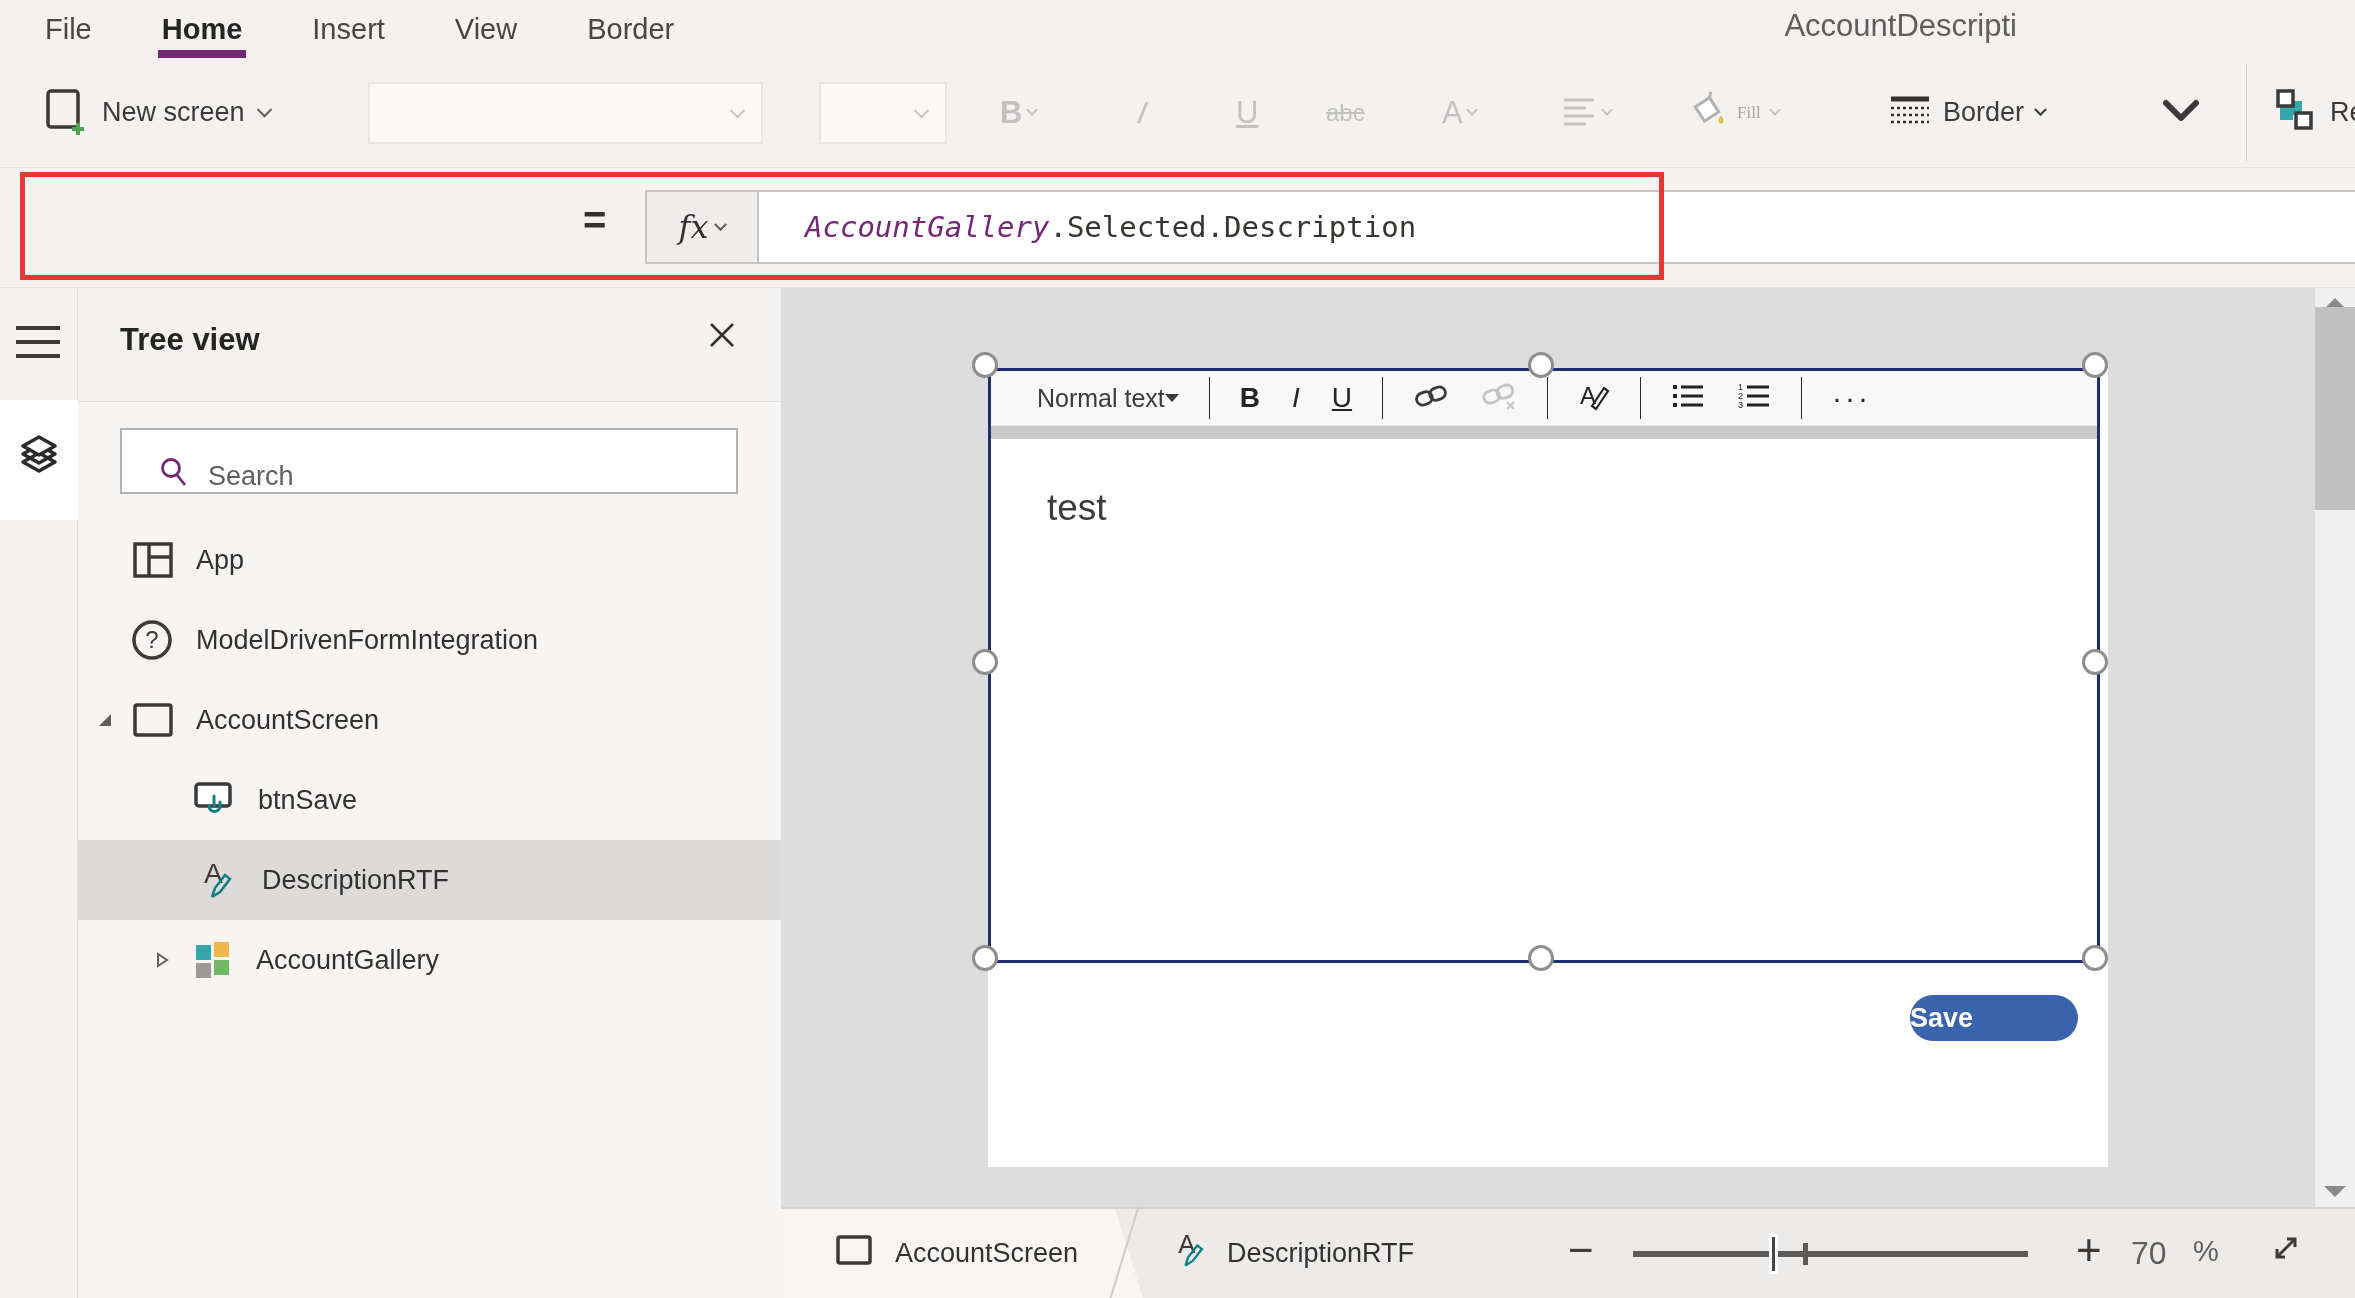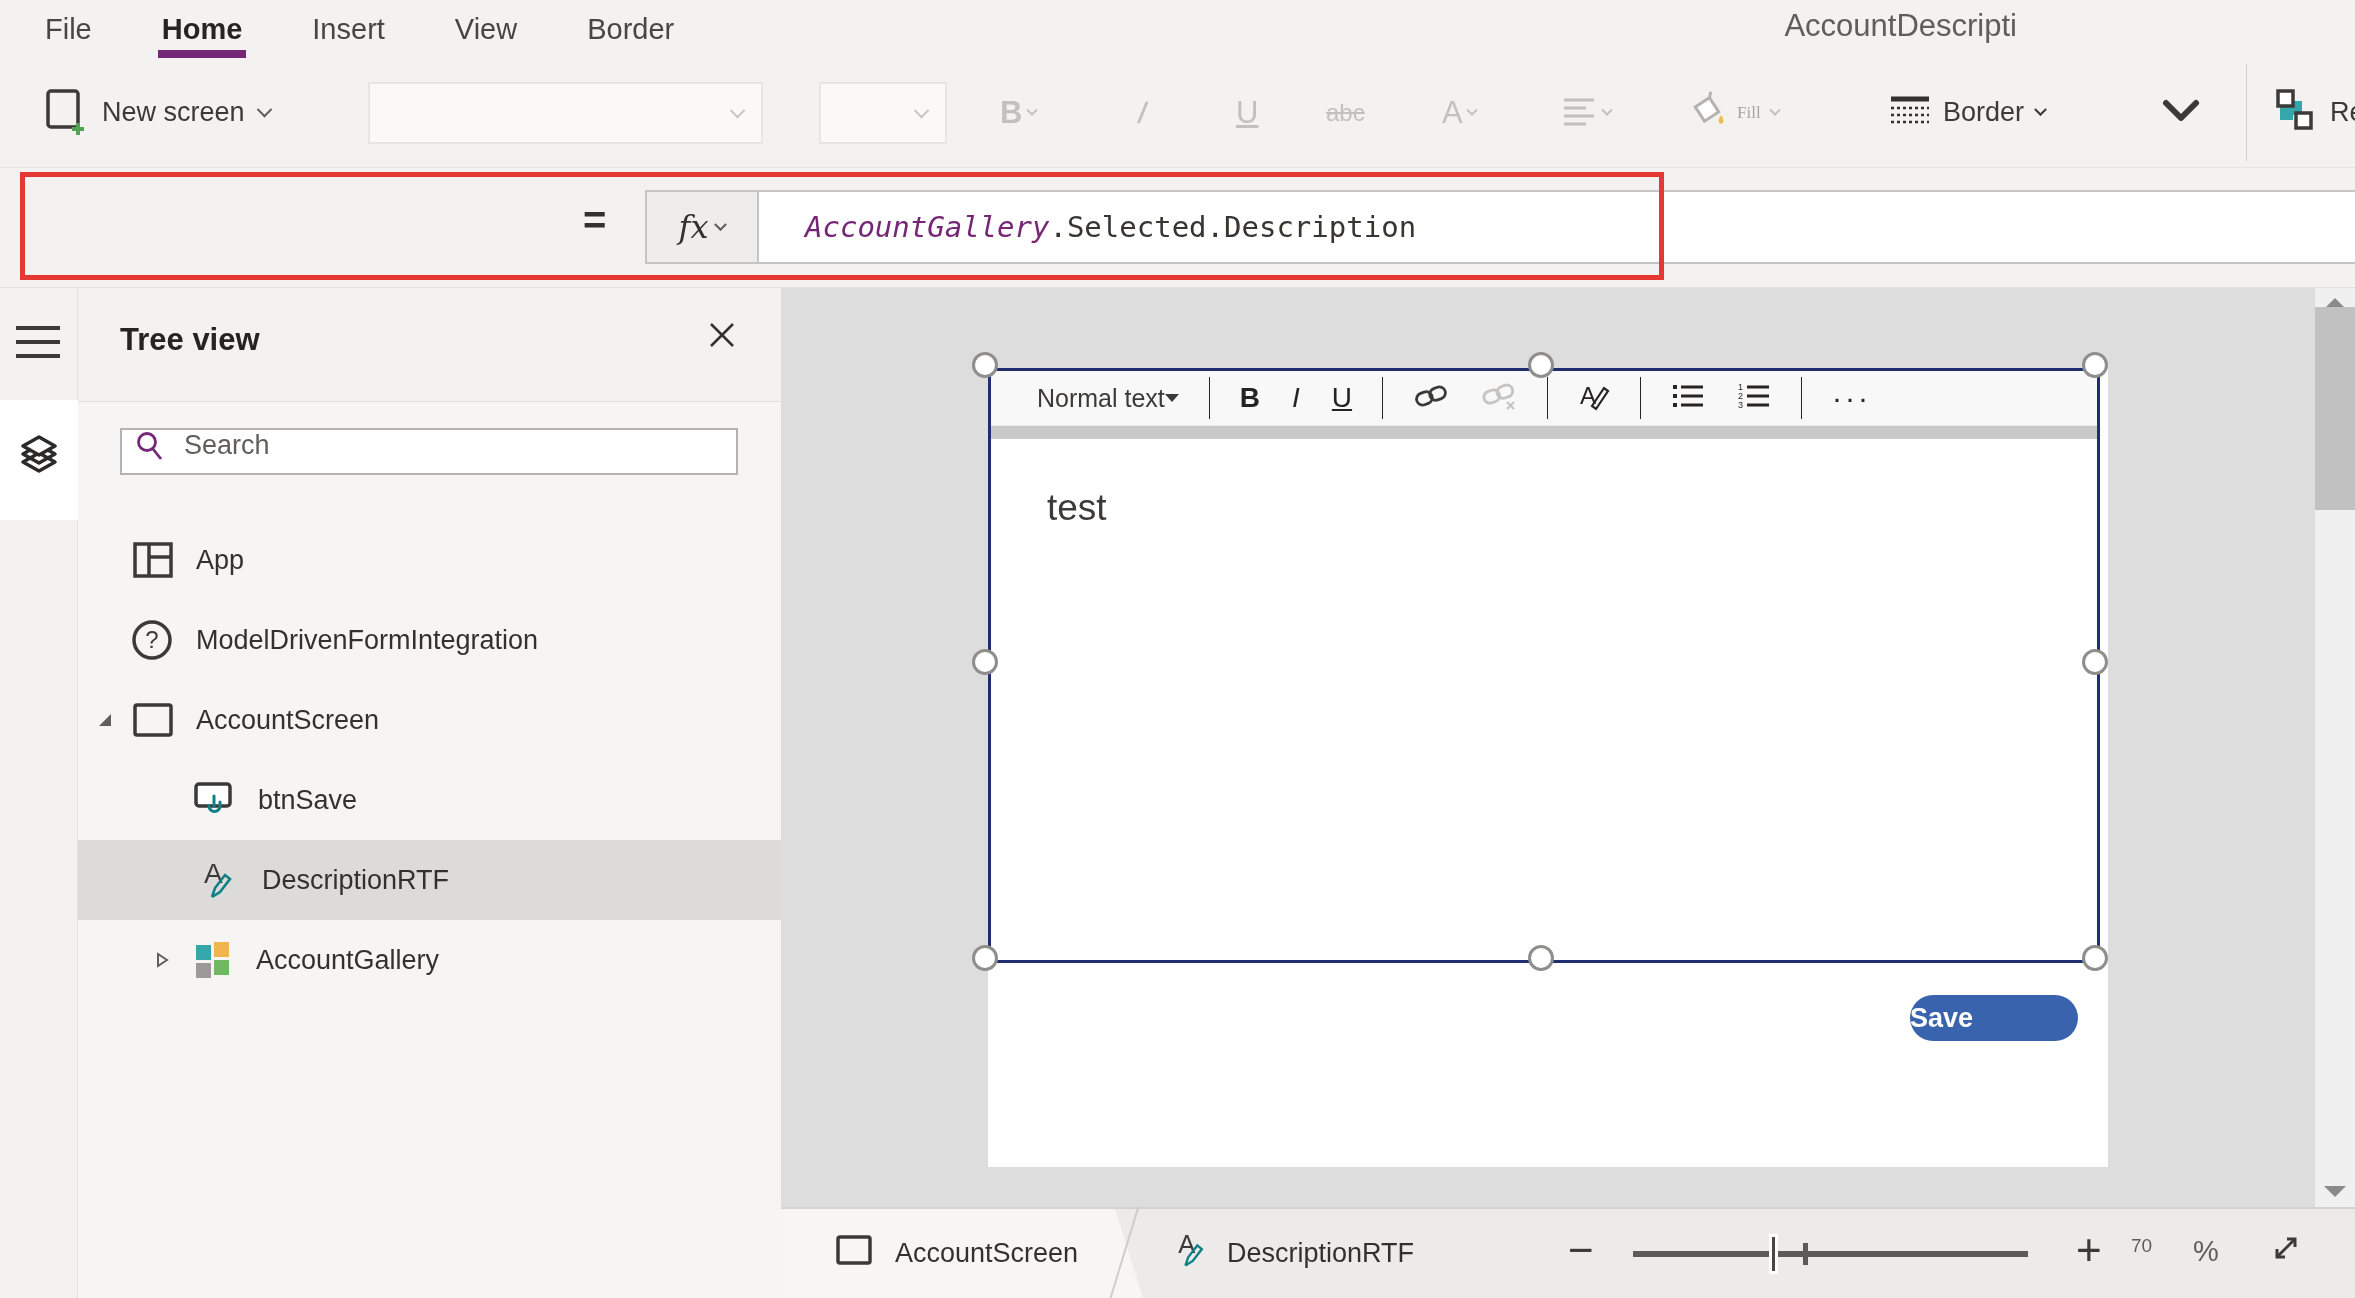--- a/index.html
+++ b/index.html
@@ -42,21 +42,21 @@
 
   .rail { width:78px; background:#f3f2f1; border-right:1px solid #e3e1df; position:relative; flex:none; }
   .hamburger { position:absolute; left:16px; top:38px; width:44px; }
   .hamburger div { height:4px; background:#3b3a39; margin-bottom:10px; }
   .rail-sel { position:absolute; left:0; top:112px; width:78px; height:120px; background:#ffffff; display:flex; align-items:center; justify-content:center; }
 
   .treepanel { width:703px; background:#f6f5f4; position:relative; flex:none; }
   .tp-header { height:114px; background:#f3f2f1; border-bottom:1px solid #e3e1df; position:relative; }
   .tp-title { position:absolute; left:42px; top:34px; font-size:31px; font-weight:600; color:#252423; }
   .tp-close { position:absolute; right:42px; top:30px; }
-  .search-box { position:absolute; left:42px; top:140px; width:618px; height:47px; background:#fff; border:2px solid #b5b3b1; display:flex; align-items:flex-start; padding-left:12px; gap:18px; }
+  .search-box { position:absolute; left:42px; top:140px; width:618px; height:66px; background:#fff; border:2px solid #b5b3b1; display:flex; align-items:flex-end; padding-left:36px; gap:18px; }
   .search-box input { border:none; outline:none; font-size:27px; color:#3b3a39; font-family:"Liberation Sans",sans-serif; width:480px; background:transparent; }
   .search-box input::placeholder { color:#605e5c; }
   .tree-items { position:absolute; left:0; top:232px; width:100%; }
   .trow { height:80px; display:flex; align-items:center; font-size:27px; color:#323130; position:relative; }
   .trow.selected { background:#dcdbda; }
   .t-icon { flex:none; display:flex; align-items:center; justify-content:center; }
   .t-label { margin-left:22px; }
   .expander { position:absolute; }
 
   
@@ -85,21 +85,21 @@
   
   .statusbar { position:absolute; left:0; right:0; bottom:0; height:91px; background:#ecebea; border-top:2px solid #d5d3d1; }
   .crumb1 { position:absolute; left:0; top:0; height:100%; width:362px; background:#f7f6f5; clip-path:polygon(0 0, calc(100% - 28px) 0, 100% 100%, 0 100%); display:flex; align-items:center; padding-left:54px; gap:22px; font-size:27px; color:#323130; }
   .crumb-sep { position:absolute; left:342px; top:-4px; width:2px; height:110%; background:#cfcdcc; transform:rotate(17deg); }
   .crumb2 { position:absolute; left:388px; top:0; height:100%; display:flex; align-items:center; gap:16px; font-size:27px; color:#323130; }
   .zoom-minus { position:absolute; left:787px; top:16px; font-size:44px; font-weight:300; color:#3b3a39; }
   .zoom-track { position:absolute; left:852px; top:42px; width:395px; height:6px; background:#5c5b5a; }
   .zoom-thumb { position:absolute; left:988px; top:25px; width:9px; height:40px; background:#484746; border:3px solid #fff; }
   .zoom-tick { position:absolute; left:1022px; top:34px; width:5px; height:22px; background:#5c5b5a; }
   .zoom-plus { position:absolute; left:1295px; top:16px; font-size:44px; font-weight:300; color:#3b3a39; }
-  .zoom-val { position:absolute; left:1350px; top:26px; font-size:19px; color:#5f5e5d; }
+  .zoom-val { position:absolute; left:1350px; top:26px; font-size:32px; color:#5f5e5d; }
   .zoom-unit { position:absolute; left:1412px; top:26px; font-size:29px; color:#5f5e5d; }
   .zoom-expand { position:absolute; left:1488px; top:22px; }
 </style>
 </head>
 <body>
 
 <div class="menubar">
   <div class="menu-item"><span>File</span></div>
   <div class="menu-item active"><span>Home</span><div class="underline"></div></div>
   <div class="menu-item"><span>Insert</span></div>

